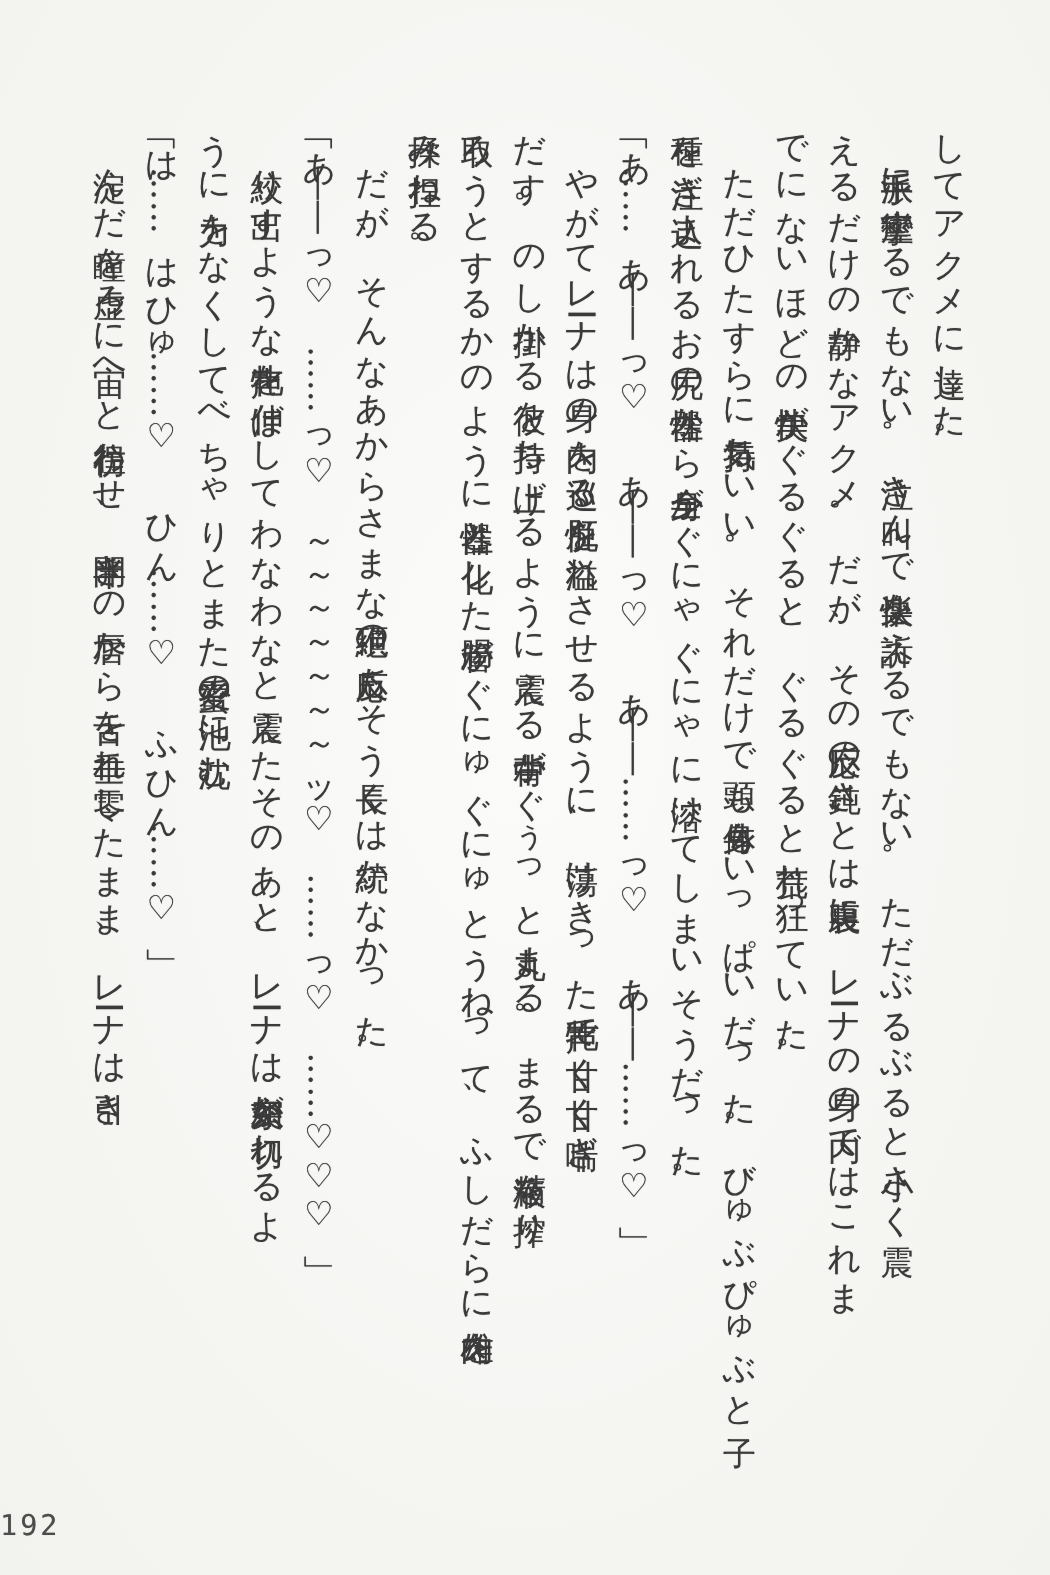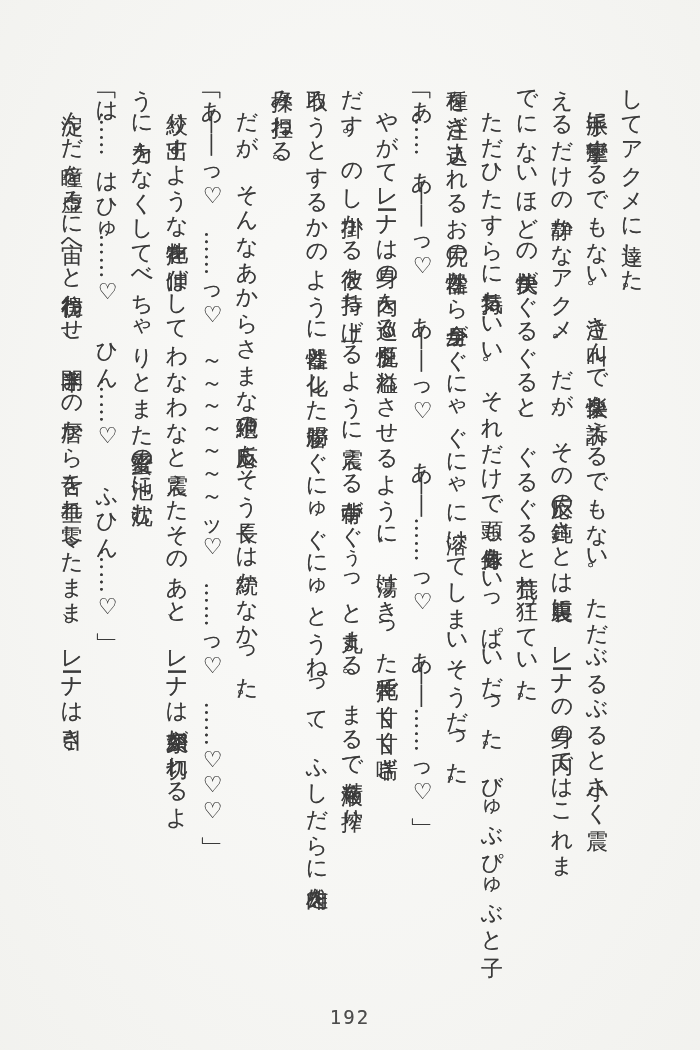--- a/index.html
+++ b/index.html
@@ -40,21 +40,20 @@
     white-space: nowrap;    
   }
   .ind0 { padding-top: 0; }        
   .ind1 { padding-top: 22px; }     
   .indh { padding-top: 11px; }     
   .page-number {
     position: absolute;
     left: 0;
     width: 700px;
     top: 1006px;
-    text-align: center;
     font-family: "DejaVu Sans Mono", monospace;
     font-size: 19px;
     letter-spacing: 2px;
     color: #4c4c4c;
     text-shadow: 0 0 0.5px rgba(76,76,76,0.5);
   }
 </style>
 </head>
 <body>
 

